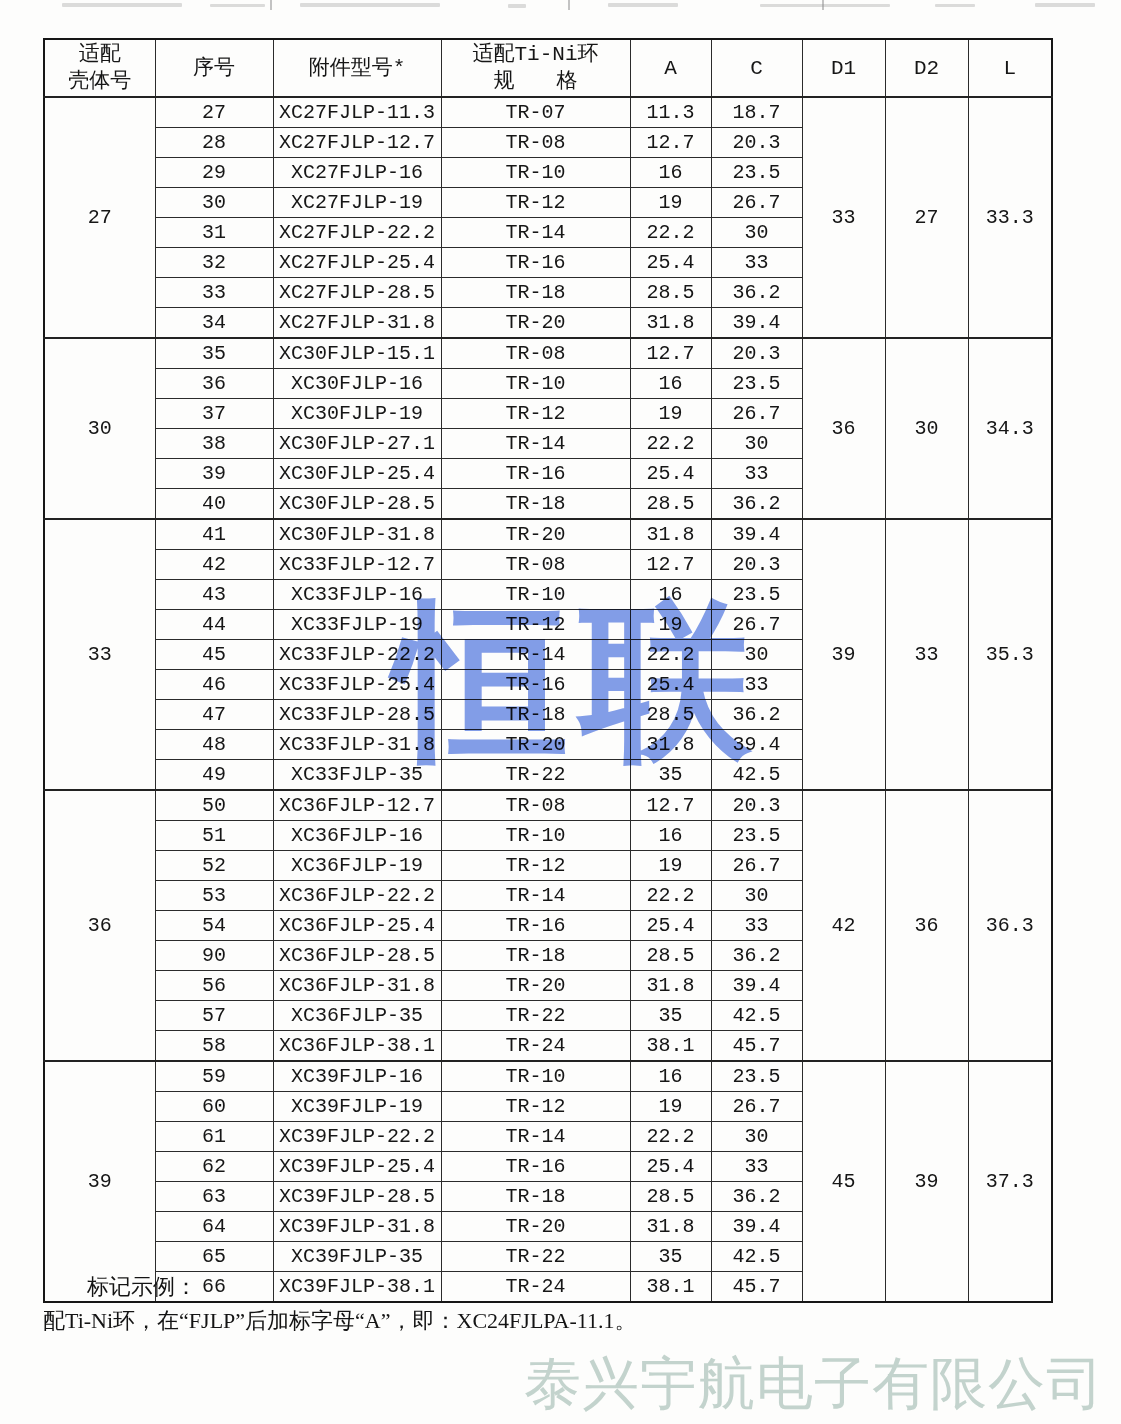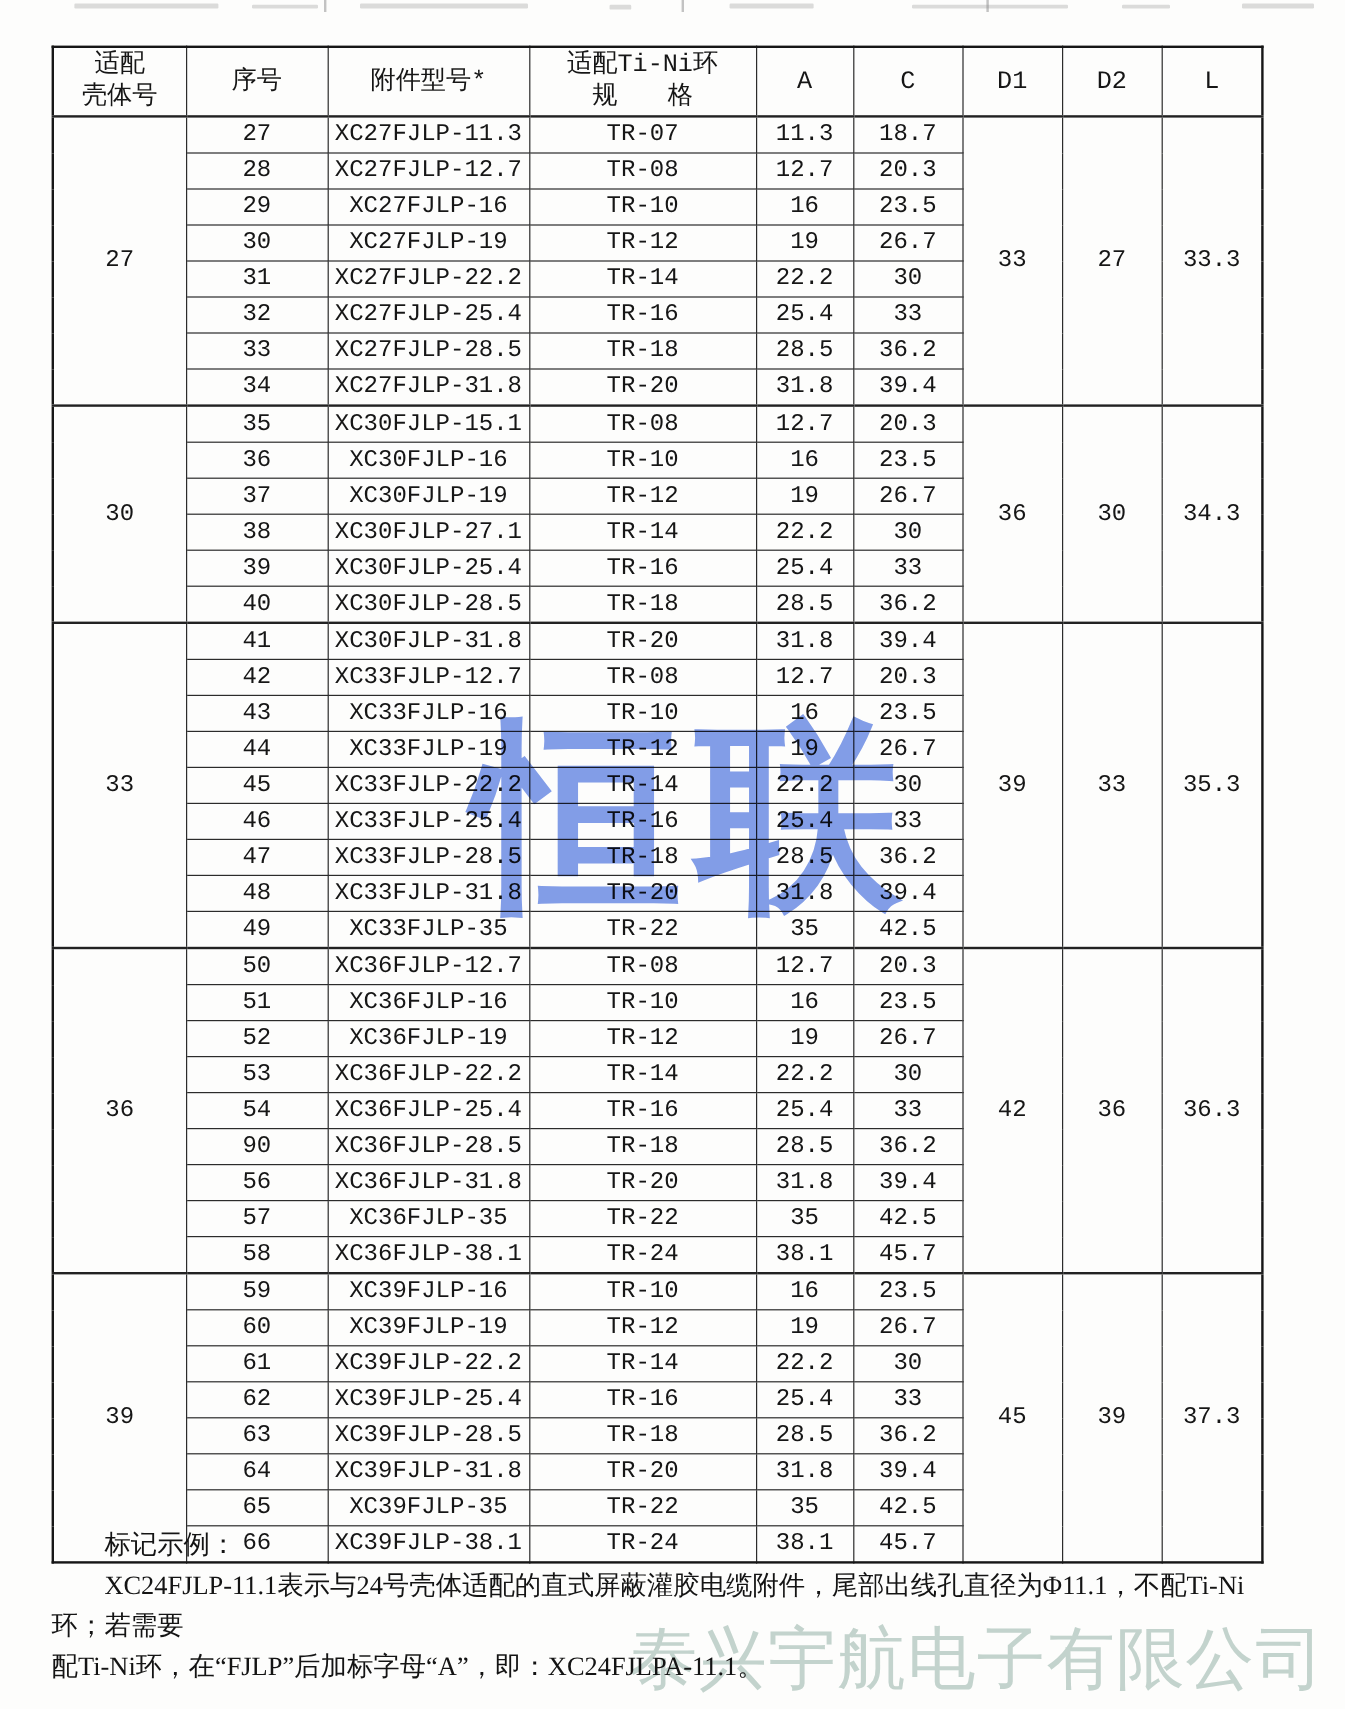--- a/index.html
+++ b/index.html
@@ -397,15 +397,14 @@
         <td>45.7</td>
       </tr>
     </tbody>
 </table>
 
 <div class="wm-center">恒联</div>
 <div class="wm-bottom">泰兴宇航电子有限公司</div>
 
 <div class="footer">
   <div class="indent">标记示例：</div>
-  <div class="indent">XC24FJLP-11.1表示与24号壳体适配的直式屏蔽灌胶电缆附件，尾部出线孔直径为Φ11.1，不配Ti-Ni环；若需要</div>
   <div>配Ti-Ni环，在“FJLP”后加标字母“A”，即：XC24FJLPA-11.1。</div>
 </div>
 
 </body></html>

